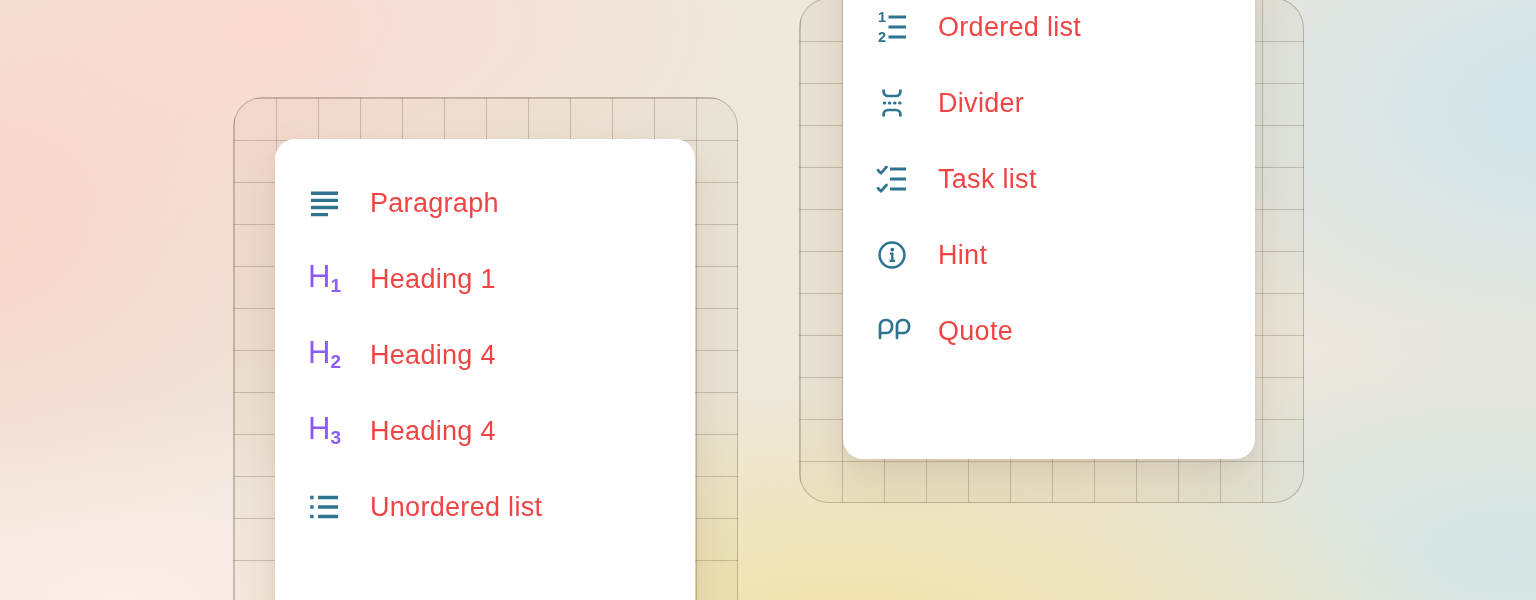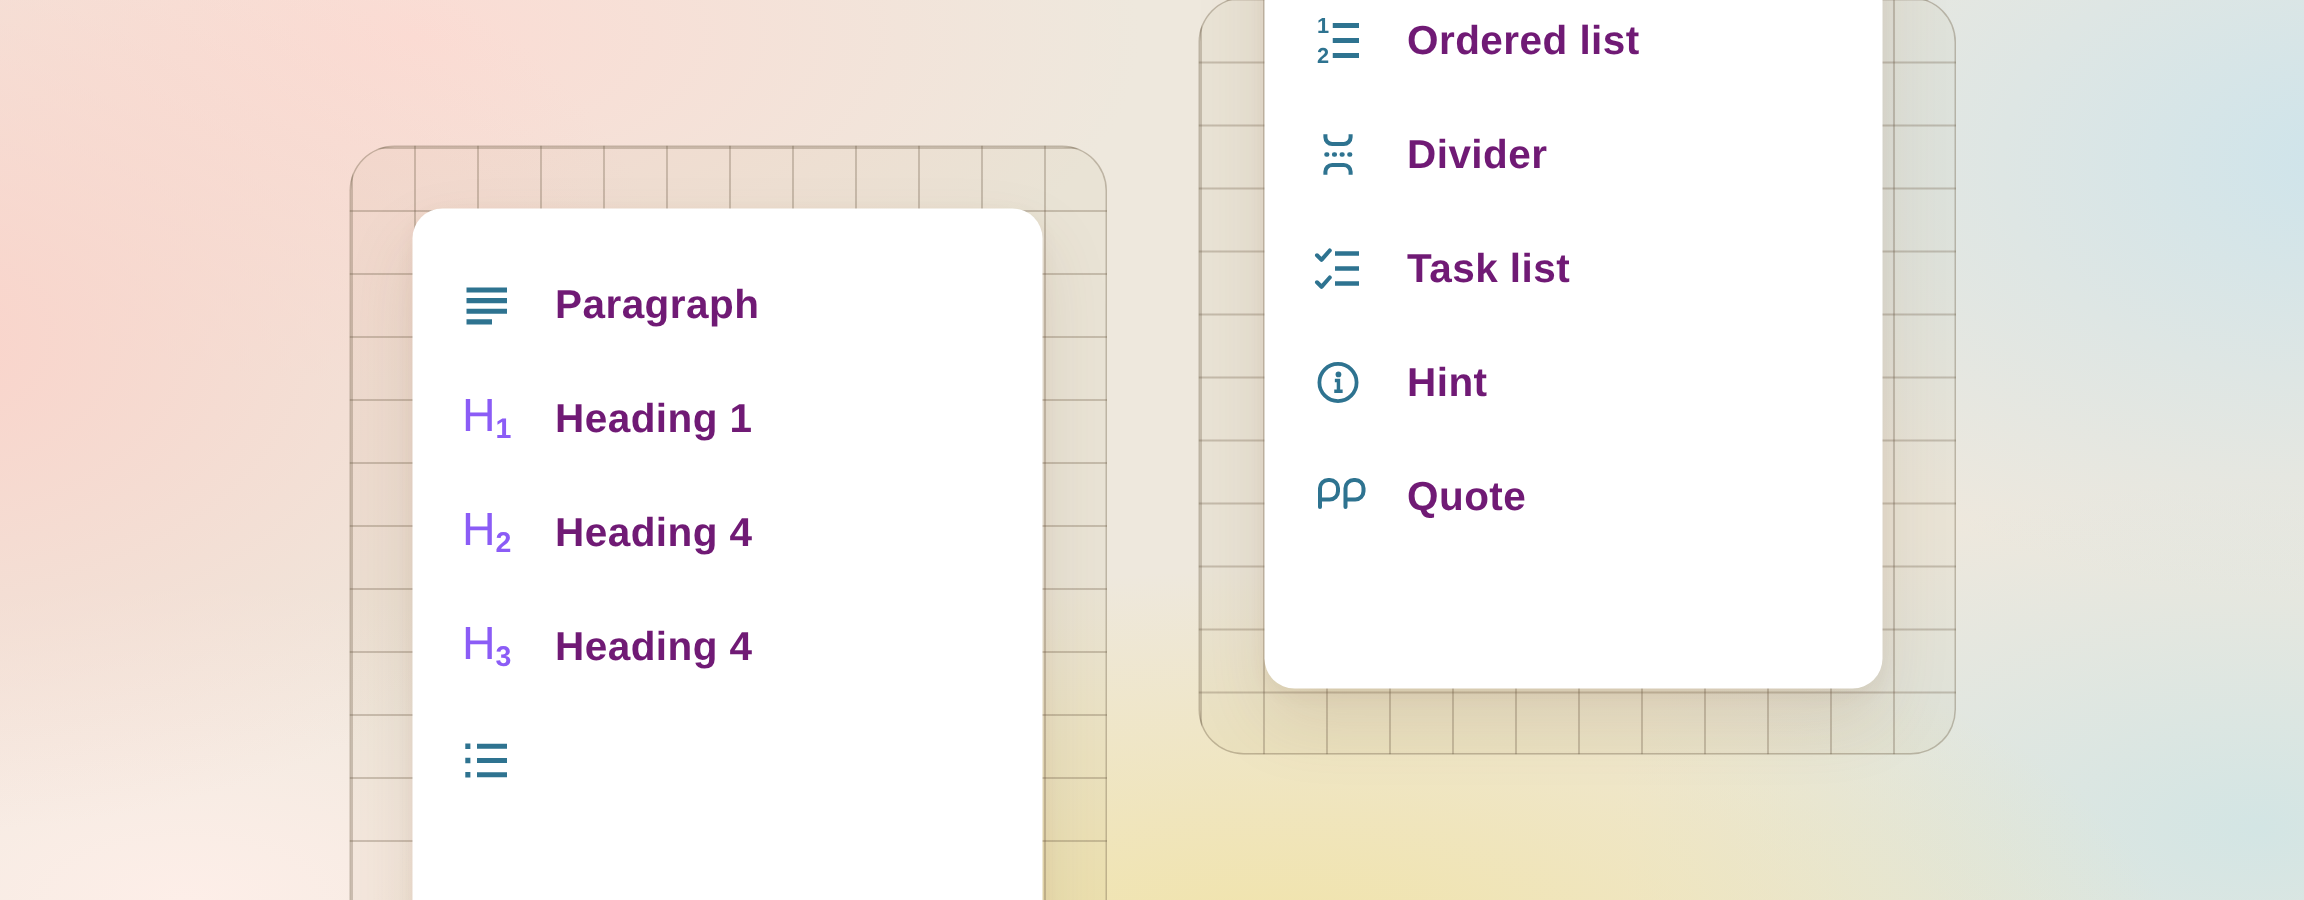--- a/index.html
+++ b/index.html
@@ -43,22 +43,22 @@
   .menu-item{
     display:flex;align-items:center;height:76px;cursor:pointer;
   }
   .menu-item-icon{
     width:36px;height:32px;margin-left:33px;flex:0 0 auto;
     display:flex;align-items:center;color:#2e7390;
   }
   .menu-item-icon svg{display:block;}
   .menu-item-label{
     margin-left:26px;
-    font-size:27px;font-weight:700;letter-spacing:0.3px;
-    color:#701a75;line-height:1;
+    font-size:27px;font-weight:400;letter-spacing:0.3px;
+    color:#ef4444;line-height:1;
   }
   .h-glyph{
     font-size:31px;font-weight:400;color:#8b5cf6;line-height:32px;white-space:nowrap;
   }
   .h-glyph sub{
     font-size:19px;font-weight:700;vertical-align:baseline;
     position:relative;top:5px;left:0px;
   }
 </style>
 </head>
@@ -97,20 +97,21 @@
           </span>
           <span class="menu-item-label">Heading 4</span>
         </div>
         <div class="menu-item">
           <span class="menu-item-icon">
             <svg width="32" height="32" viewBox="0 0 32 32" fill="none" stroke="currentColor">
       <path stroke-width="3.4" d="M10 6.5h20M10 16h20M10 25.5h20"></path>
       <path stroke-width="3.6" d="M2.2 6.5h3.4M2.2 16h3.4M2.2 25.5h3.4"></path>
             </svg>
           </span>
+          <span class="menu-item-label">Unordered list</span>
         </div>
       </div>
   </div>
 
   <div class="card card-right">
     <div class="menu-rows-right" id="right-rows">
         <div class="menu-item">
           <span class="menu-item-icon">
             <svg width="32" height="32" viewBox="0 0 32 32" fill="none" stroke="currentColor">
       <path stroke-width="3.2" d="M12.5 6h17.5M12.5 16h17.5M12.5 26h17.5"></path>

